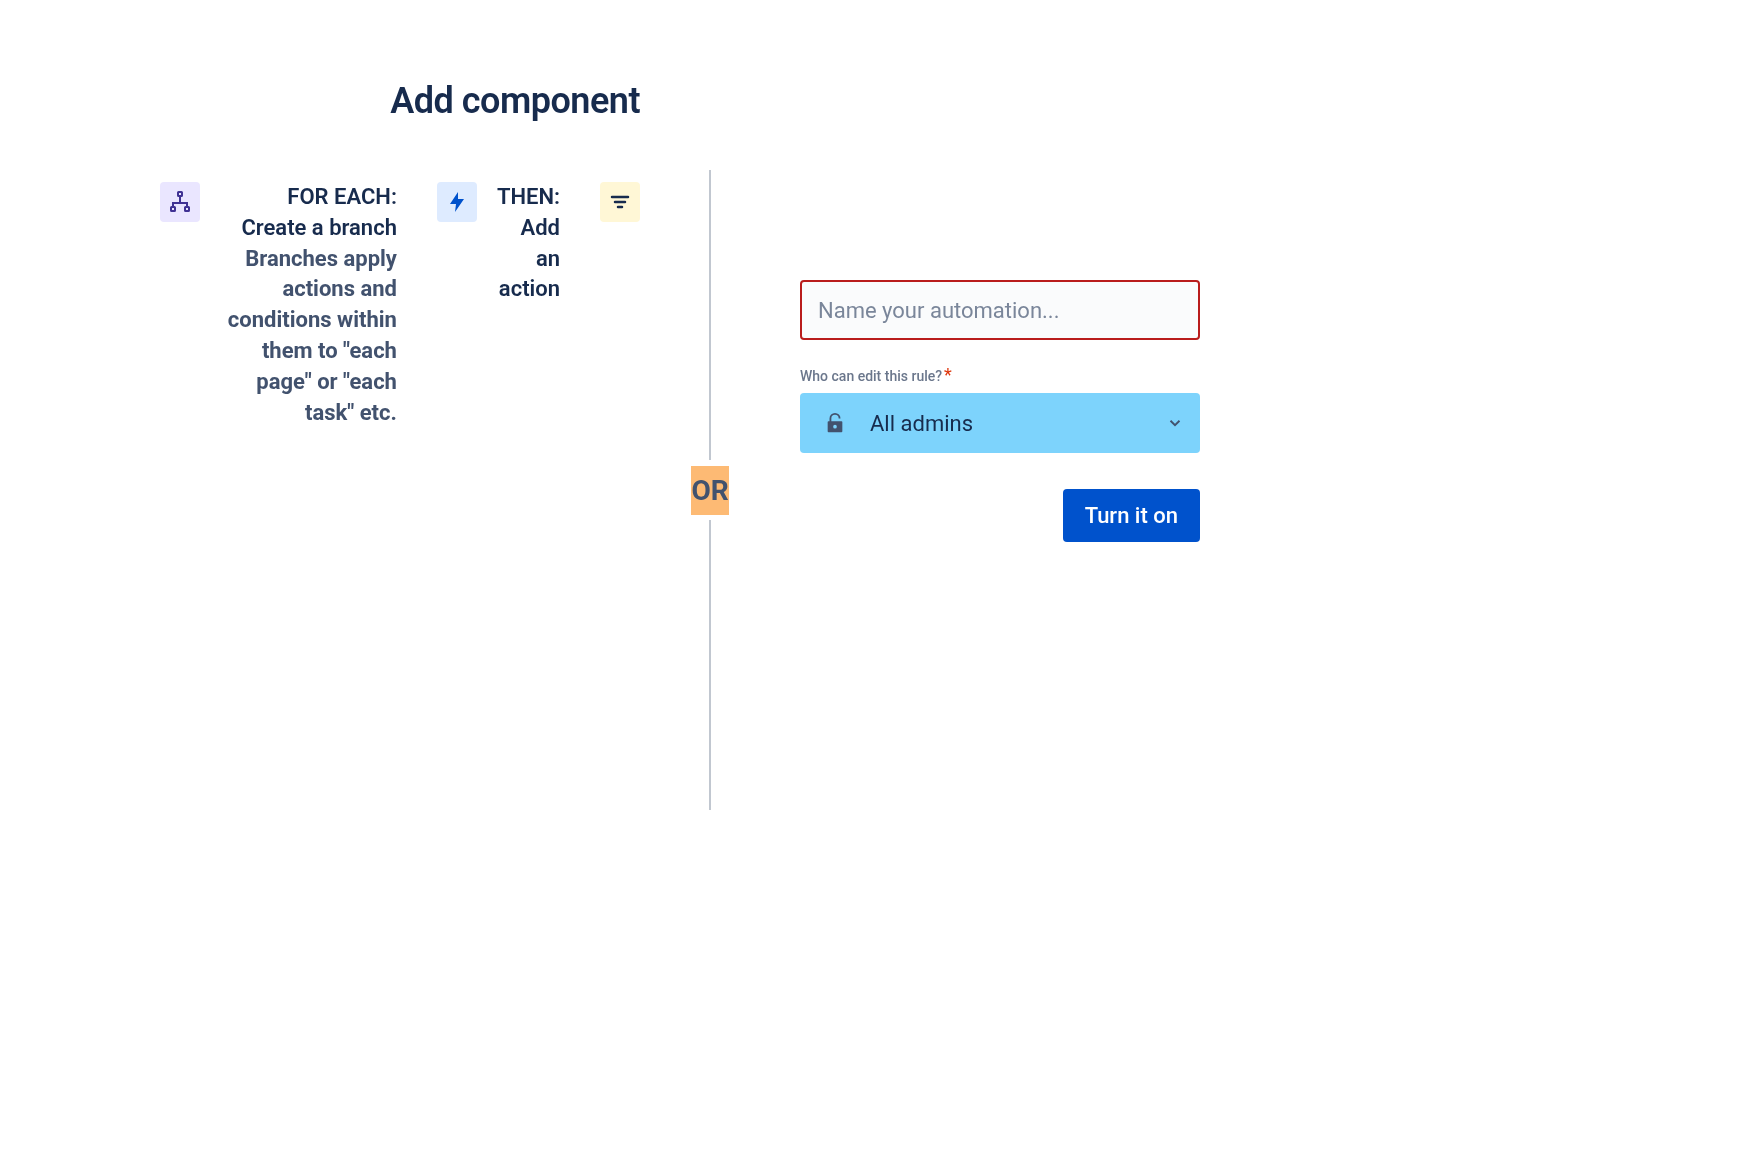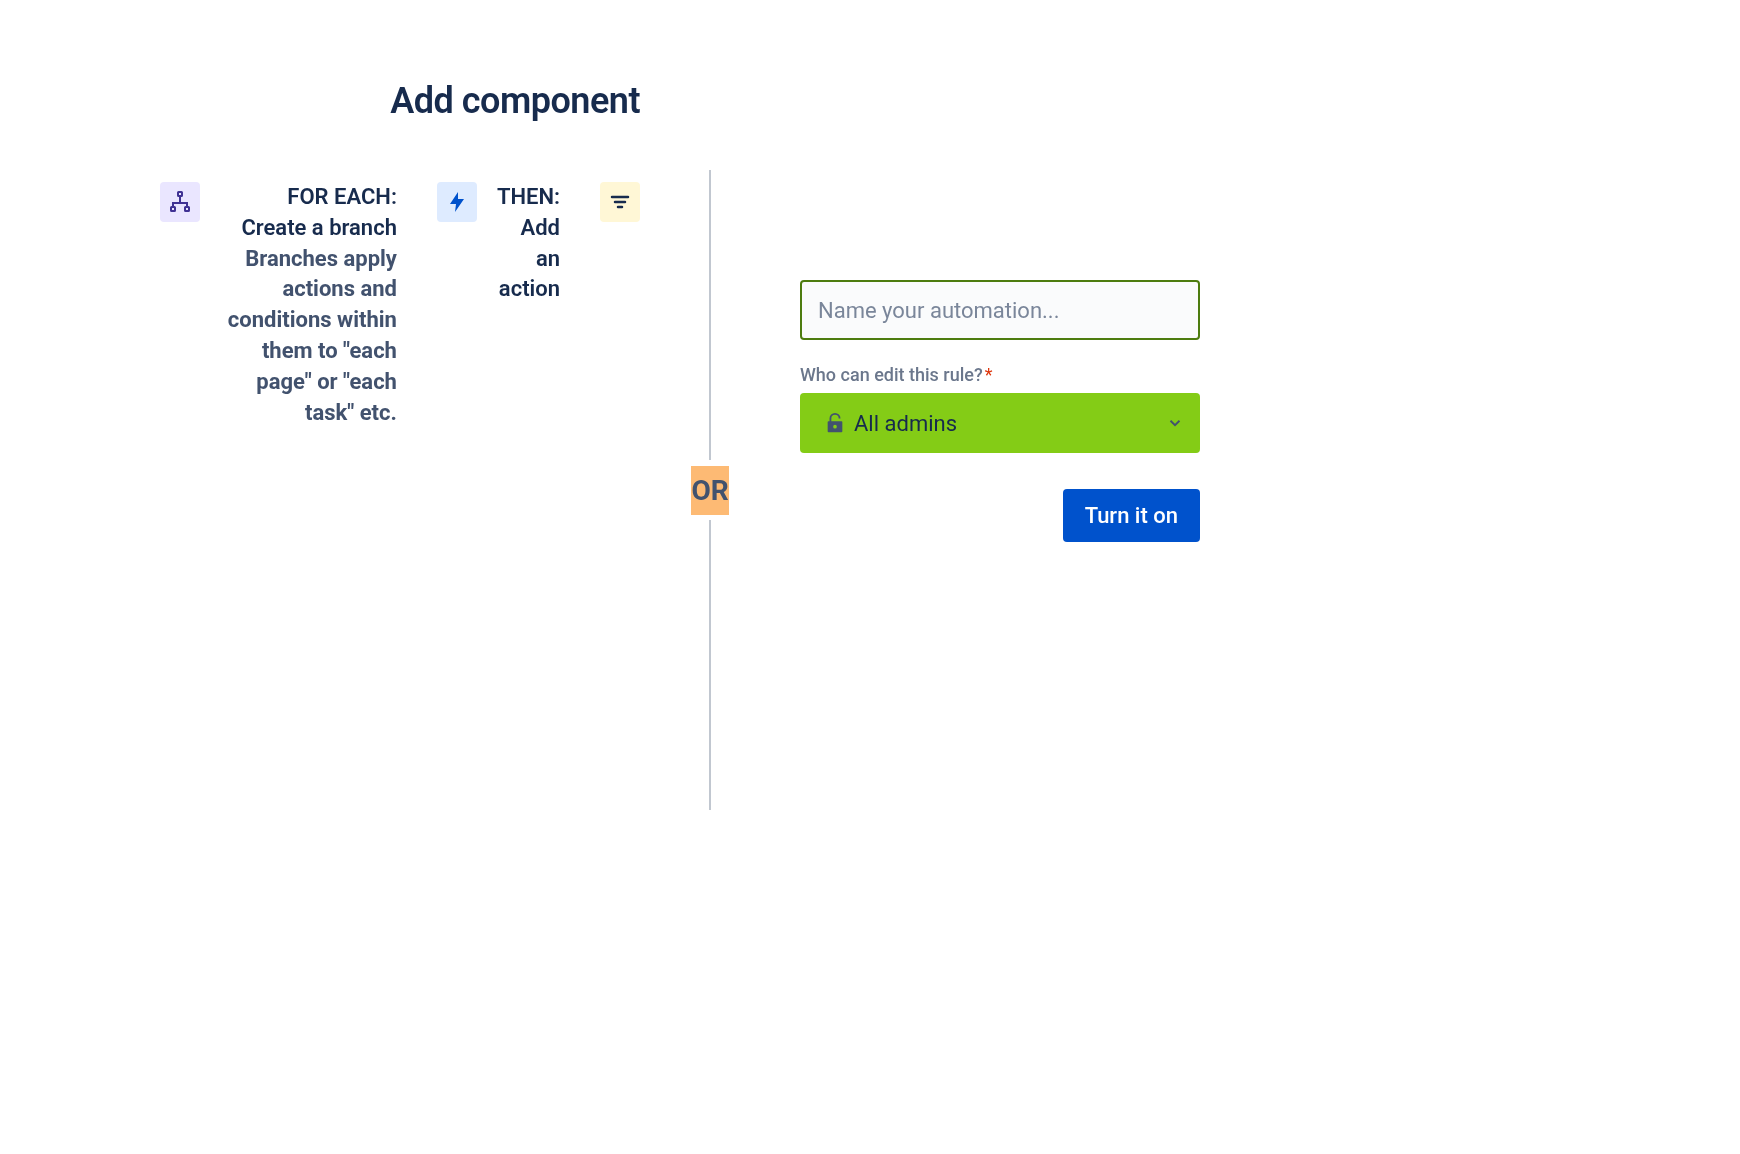--- a/index.html
+++ b/index.html
@@ -111,55 +111,55 @@
     }
     .right-panel {
       flex: 1;
       padding-top: 200px;
       padding-left: 20px;
       max-width: 420px;
     }
     .name-input {
       width: 100%;
       height: 60px;
-      border: 2px solid #4d7c0f;
+      border: 2px solid #b91c1c;
       border-radius: 4px;
       padding: 0 16px;
       font-size: 22px;
       color: #172B4D;
       background: #FAFBFC;
       font-family: inherit;
     }
     .name-input::placeholder {
       color: #7A869A;
     }
     .field-label-row {
       margin-top: 24px;
       margin-bottom: 8px;
     }
     .field-label {
-      font-size: 18px;
+      font-size: 14px;
       font-weight: 500;
       color: #6B778C;
     }
     .required-star {
       color: #DE350B;
       font-size: 18px;
       margin-left: 2px;
     }
     .select-box {
       width: 100%;
       height: 60px;
-      background: #84cc16;
+      background: #7dd3fc;
       border-radius: 4px;
       display: flex;
       align-items: center;
       padding: 0 16px 0 24px;
       cursor: pointer;
-      gap: 8px;
+      gap: 24px;
     }
     .select-text {
       flex: 1;
       font-size: 22px;
       color: #172B4D;
     }
     .button-row {
       display: flex;
       justify-content: flex-end;
       margin-top: 36px;

